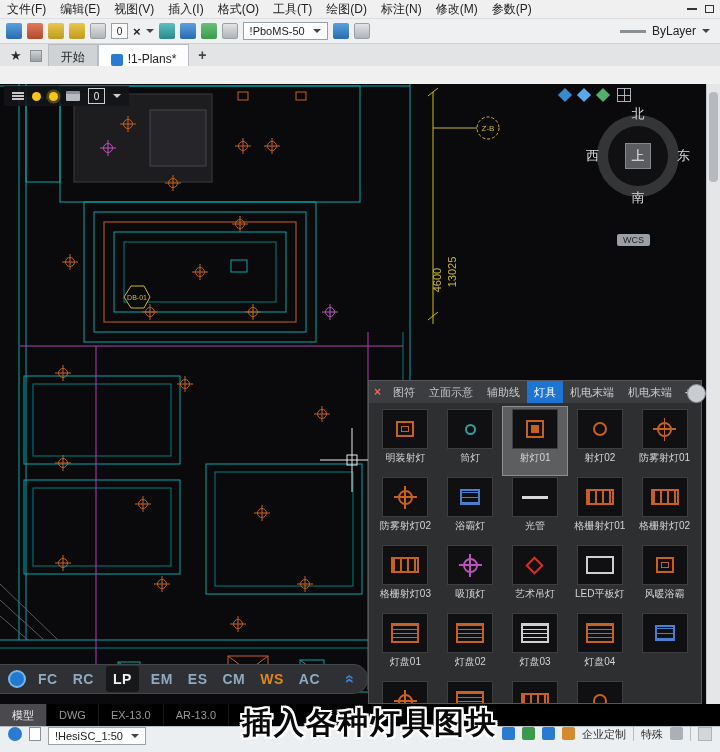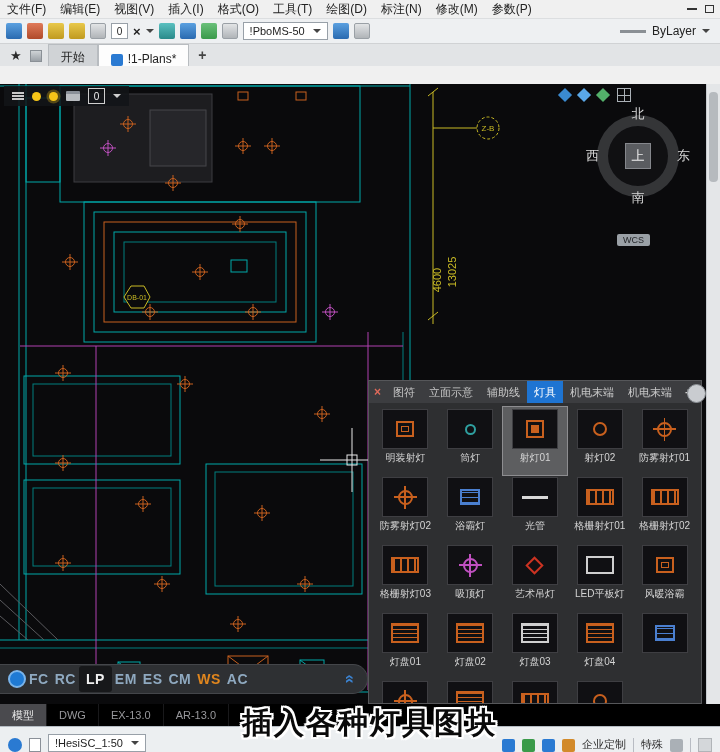--- a/index.html
+++ b/index.html
@@ -66,21 +66,21 @@
   .ring { position:absolute; inset:7px; border-radius:50%; border:11px solid rgba(110,112,118,0.38); background:rgba(28,28,32,0.35); }
   .cdir { position:absolute; color:#d8d8d8; font-size:13px; }
   .c-n { top:-3px; left:50%; transform:translateX(-50%); }
   .c-s { bottom:-3px; left:50%; transform:translateX(-50%); }
   .c-w { left:-4px; top:50%; transform:translateY(-50%); }
   .c-e { right:-4px; top:50%; transform:translateY(-50%); }
   .c-center { position:absolute; left:50%; top:50%; transform:translate(-50%,-50%); width:26px; height:26px; background:#5a5c60; border:1px solid #85878c; color:#ececec; font-size:13px; display:flex; align-items:center; justify-content:center; }
   .wcs { position:absolute; top:150px; right:56px; background:#9aa0a6; color:#24262a; font-size:9px; padding:1px 6px; border-radius:2px; z-index:3; }
 
   
-  .quickbar { position:absolute; left:0; bottom:10px; width:368px; height:30px; background:#2e3033; border:1px solid #44464a; border-left:none; border-radius:0 16px 16px 0; display:flex; align-items:center; padding:0 12px 0 8px; z-index:4; }
+  .quickbar { position:absolute; left:0; bottom:10px; width:368px; height:30px; background:#2e3033; border:1px solid #44464a; border-left:none; border-radius:0 16px 16px 0; display:flex; align-items:center; gap:9px; padding:0 12px 0 8px; z-index:4; }
   .qb-logo { width:18px; height:18px; border-radius:50%; background:#1f7ad4; border:2px solid #7ab4ea; flex:none; }
   .qb { font-size:14px; font-weight:700; color:#8fa9c0; letter-spacing:.5px; padding:2px 3px; }
   .qb.active { background:#17181a; color:#f0f0f0; border-radius:3px; padding:5px 7px; }
   .qb.hl { color:#e0861e; }
   .qb-chevron { margin-left:auto; display:inline-block; transform:rotate(90deg); color:#3b82d0; font-weight:bold; font-size:16px; }
 
   
   .palette { position:absolute; left:368px; top:296px; width:334px; height:324px; background:#2e2f31; border:1px solid #56575a; z-index:5; display:flex; flex-direction:column; }
   .p-tabs { height:22px; flex:none; background:#3c3d40; display:flex; align-items:center; font-size:11px; color:#c9c9c9; overflow:hidden; }
   .p-close { color:#e06a5a; width:17px; text-align:center; font-weight:bold; font-size:12px; flex:none; }
@@ -115,21 +115,21 @@
   .vscroll { position:absolute; right:0; top:84px; width:14px; height:620px; background:#e4e6e8; border-left:1px solid #c8ccd0; z-index:2; }
   .vthumb { position:absolute; left:2px; right:2px; top:8px; height:90px; background:#b6babe; border-radius:4px; }
   .p-knob { position:absolute; right:14px; top:384px; width:19px; height:19px; border-radius:50%; background:#c9ccd0; border:1px solid #8a8f94; z-index:8; }
 
   
   .modeltabs { position:absolute; left:0; top:704px; width:720px; height:22px; background:#000000; display:flex; align-items:center; color:#98989c; font-size:11px; }
   .m-tab { padding:0 12px; line-height:22px; border-right:1px solid #19191b; white-space:nowrap; }
   .m-tab.active { background:#4a4a4e; color:#ececec; }
 
   
-  .statusbar { position:absolute; left:0; top:726px; width:720px; height:26px; background:#eceff1; border-top:1px solid #b5bcc3; display:flex; align-items:flex-end; gap:7px; padding:0 8px; font-size:11px; }
+  .statusbar { position:absolute; left:0; top:726px; width:720px; height:26px; background:#eceff1; border-top:1px solid #b5bcc3; display:flex; align-items:flex-start; gap:7px; padding:0 8px; font-size:11px; }
   .sb-ic { width:14px; height:14px; border-radius:50%; background:#2a7ad2; flex:none; }
   .sb-doc { width:12px; height:14px; background:#fff; border:1px solid #8a9098; flex:none; }
   .sb-sq { width:13px; height:13px; border-radius:2px; flex:none; }
   .sb-sq.b { background:#2a7ad2; } .sb-sq.g { background:#3a9a4a; } .sb-sq.gr { background:#aab0b6; } .sb-sq.o { background:#d28a2a; }
   .sb-spacer { flex:1; }
   .sb-label { color:#2a2a2a; white-space:nowrap; }
   .vsep { width:1px; height:14px; background:#b8bcc3; flex:none; }
   .corner { width:14px; height:14px; background:#d4d7da; border:1px solid #b0b4b8; flex:none; }
 
   

